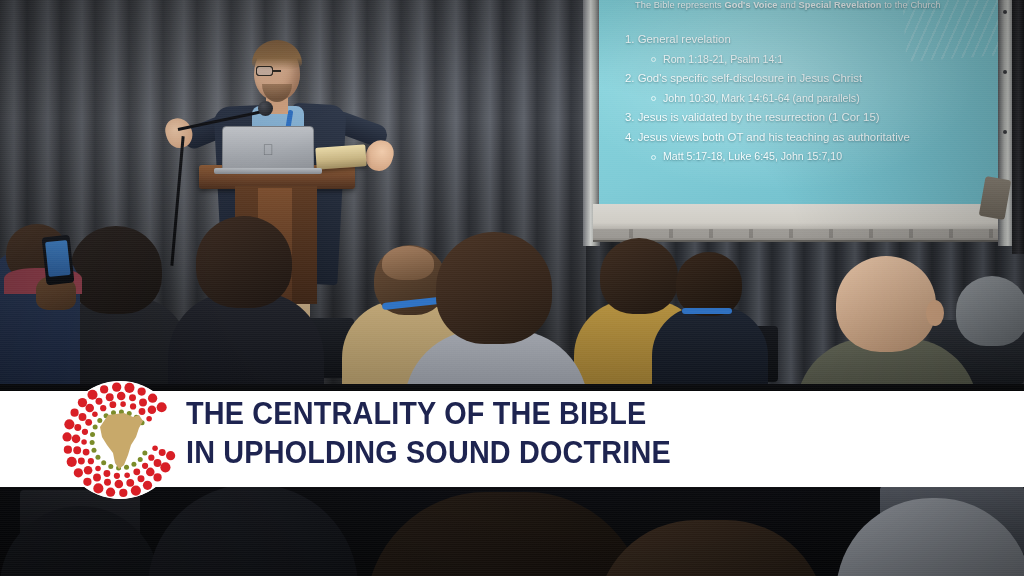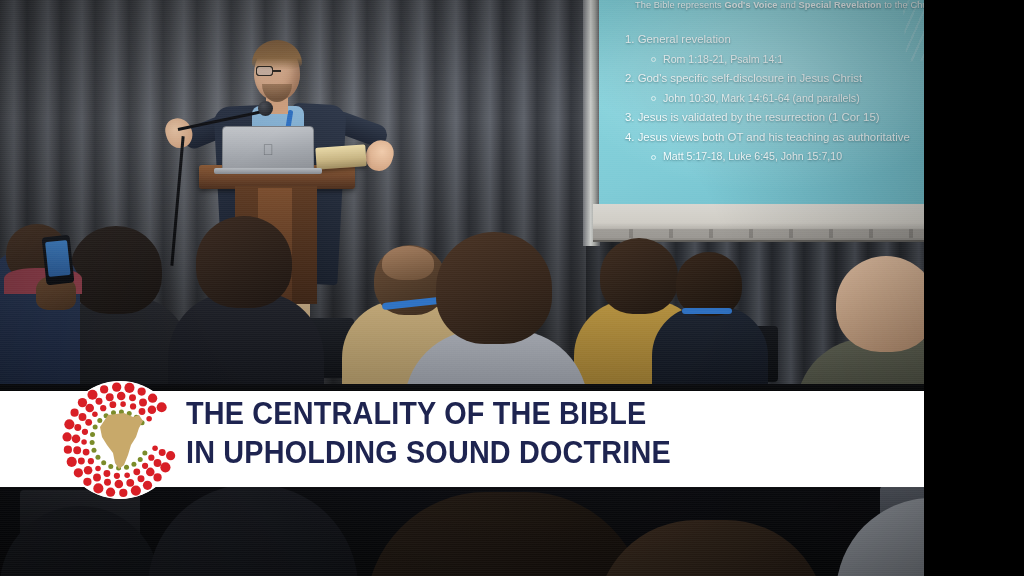--- a/index.html
+++ b/index.html
@@ -2,21 +2,21 @@
 <html><head>
 <meta charset="utf-8">
 <title>Conference Video Frame</title>
 <style>
   * { margin:0; padding:0; box-sizing:border-box; }
   html,body { background:#000; }
   body { font-family:"Liberation Sans", sans-serif; }
 
   #frame {
     position:relative;
-    width:924px; height:576px;
+    width:1024px; height:576px;
     overflow:hidden;
     background:#141418;
   }
 
   
   .stage-bg{
     position:absolute; inset:0;
     background:
       linear-gradient(180deg,#1d1f24 0%,#26282e 38%,#1a1c20 70%,#0d0e11 100%);
   }

